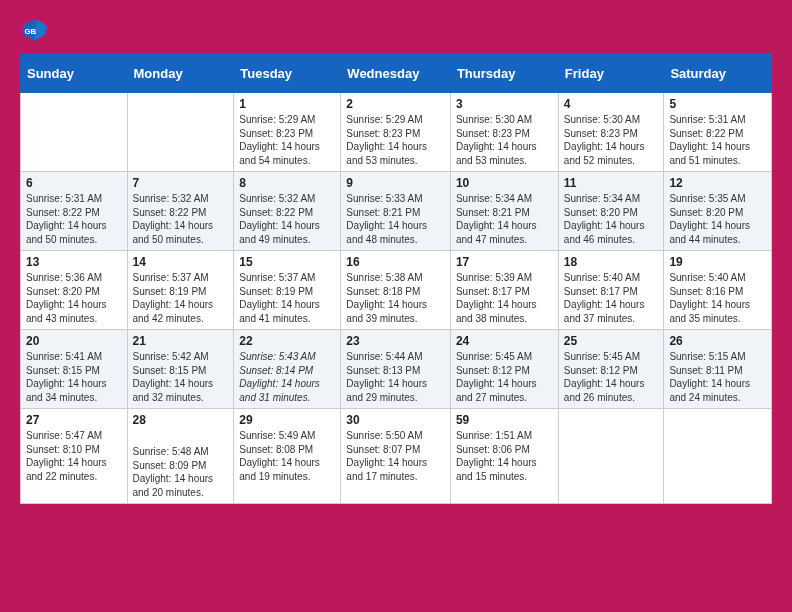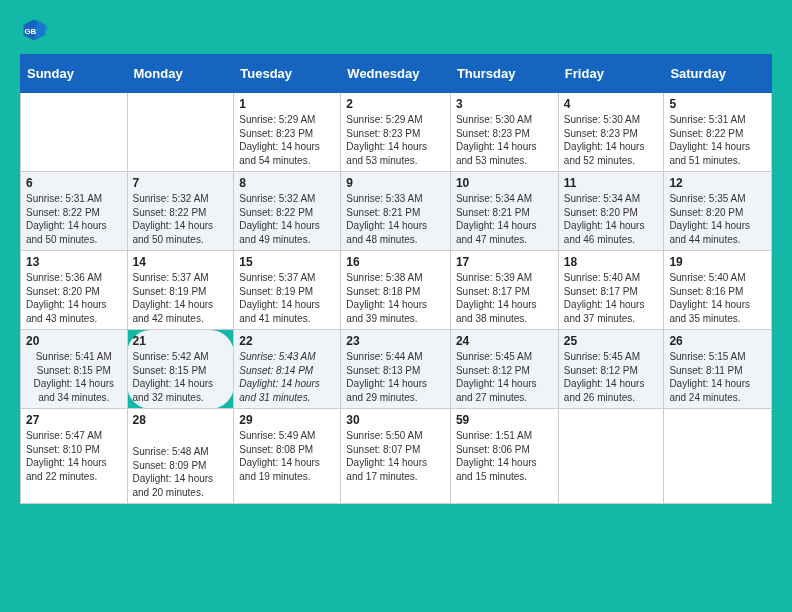--- a/index.html
+++ b/index.html
@@ -7,21 +7,21 @@
       font-family: Arial, sans-serif;
       background: #fff;
       width: 792px;
       height: 612px;
       overflow: hidden;
     }
     .page {
       width: 792px;
       min-height: 612px;
       padding: 16px 20px 10px 20px;
-      background: #14b8a6;
+      background: #be185d;
     }
     .header {
       display: flex;
       justify-content: space-between;
       align-items: flex-start;
       margin-bottom: 10px;
     }
     .logo {
       display: flex;
       align-items: center;
@@ -269,26 +269,26 @@
             <span class="day-num">19</span>
             <div class="cell-content" style="white-space: pre-line;">Sunrise: 5:40 AM
 Sunset: 8:16 PM
 Daylight: 14 hours
 and 35 minutes.</div>
           </td>
         </tr>
         <tr>
           <td style="background: rgb(240, 244, 248);">
             <span class="day-num">20</span>
-            <div class="cell-content" style="white-space: pre-line; text-align: center;">Sunrise: 5:41 AM
+            <div class="cell-content" style="white-space: pre-line;">Sunrise: 5:41 AM
 Sunset: 8:15 PM
 Daylight: 14 hours
 and 34 minutes.</div>
           </td>
-          <td style="background: rgb(240, 244, 248); border-radius: 24px;">
+          <td style="background: rgb(240, 244, 248);">
             <span class="day-num">21</span>
             <div class="cell-content" style="white-space: pre-line;">Sunrise: 5:42 AM
 Sunset: 8:15 PM
 Daylight: 14 hours
 and 32 minutes.</div>
           </td>
           <td style="background: rgb(240, 244, 248);">
             <span class="day-num">22</span>
             <div class="cell-content" style="white-space: pre-line; font-style: italic;">Sunrise: 5:43 AM
 Sunset: 8:14 PM

